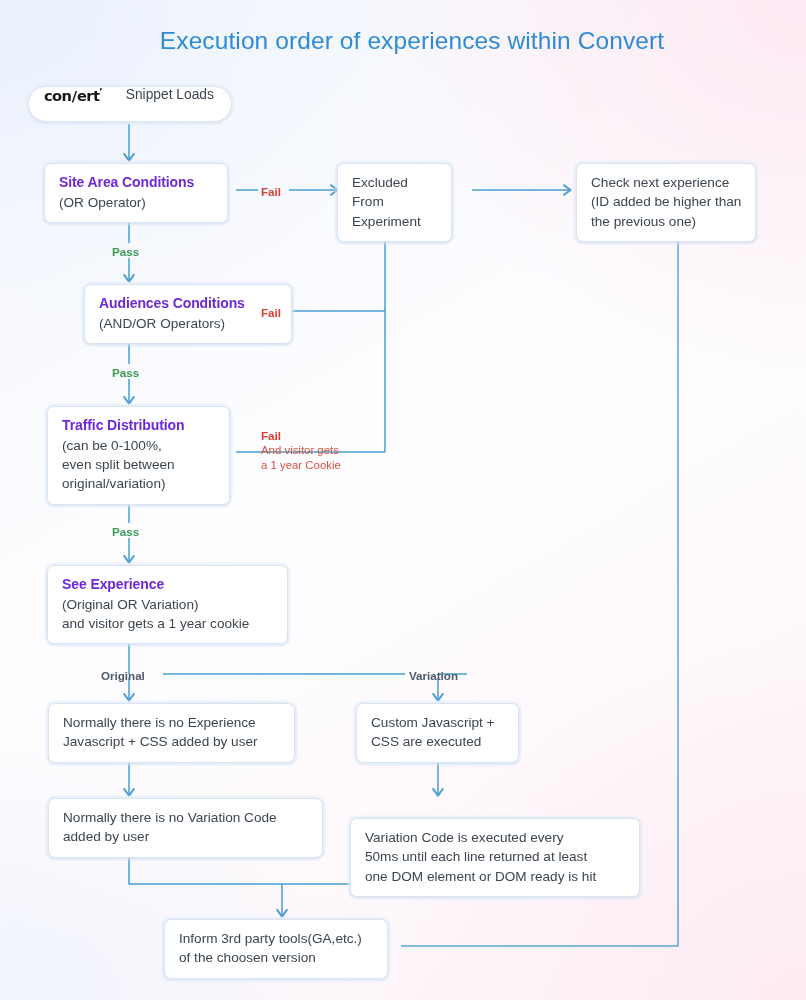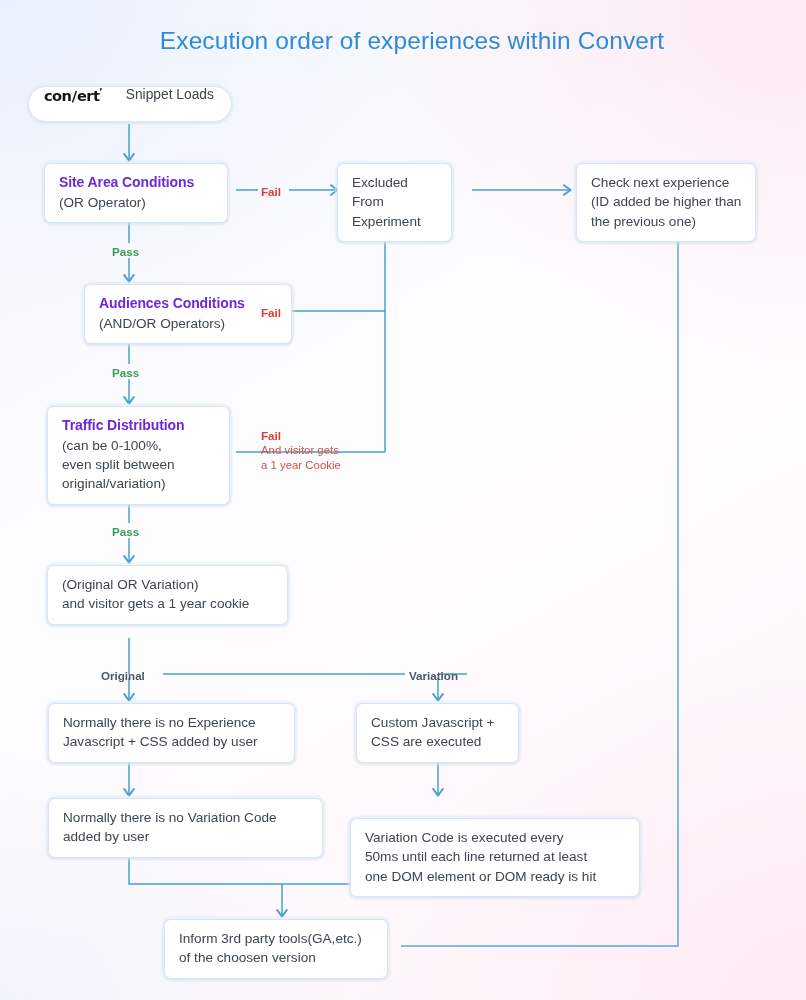--- a/index.html
+++ b/index.html
@@ -213,20 +213,21 @@
   </div>
 
   <div class="node" style="left:47px; top:406px; width:183px;">
     <span class="hd ln">Traffic Distribution</span>
     <span class="ln">(can be 0-100%,</span>
     <span class="ln">even split between</span>
     <span class="ln">original/variation)</span>
   </div>
 
   <div class="node" style="left:47px; top:565px; width:241px;">
+    <span class="hd ln">See Experience</span>
     <span class="ln">(Original OR Variation)</span>
     <span class="ln">and visitor gets a 1 year cookie</span>
   </div>
 
   <div class="node" style="left:48px; top:703px; width:247px;">
     <span class="ln">Normally there is no Experience</span>
     <span class="ln">Javascript + CSS added by user</span>
   </div>
 
   <div class="node" style="left:356px; top:703px; width:163px;">

